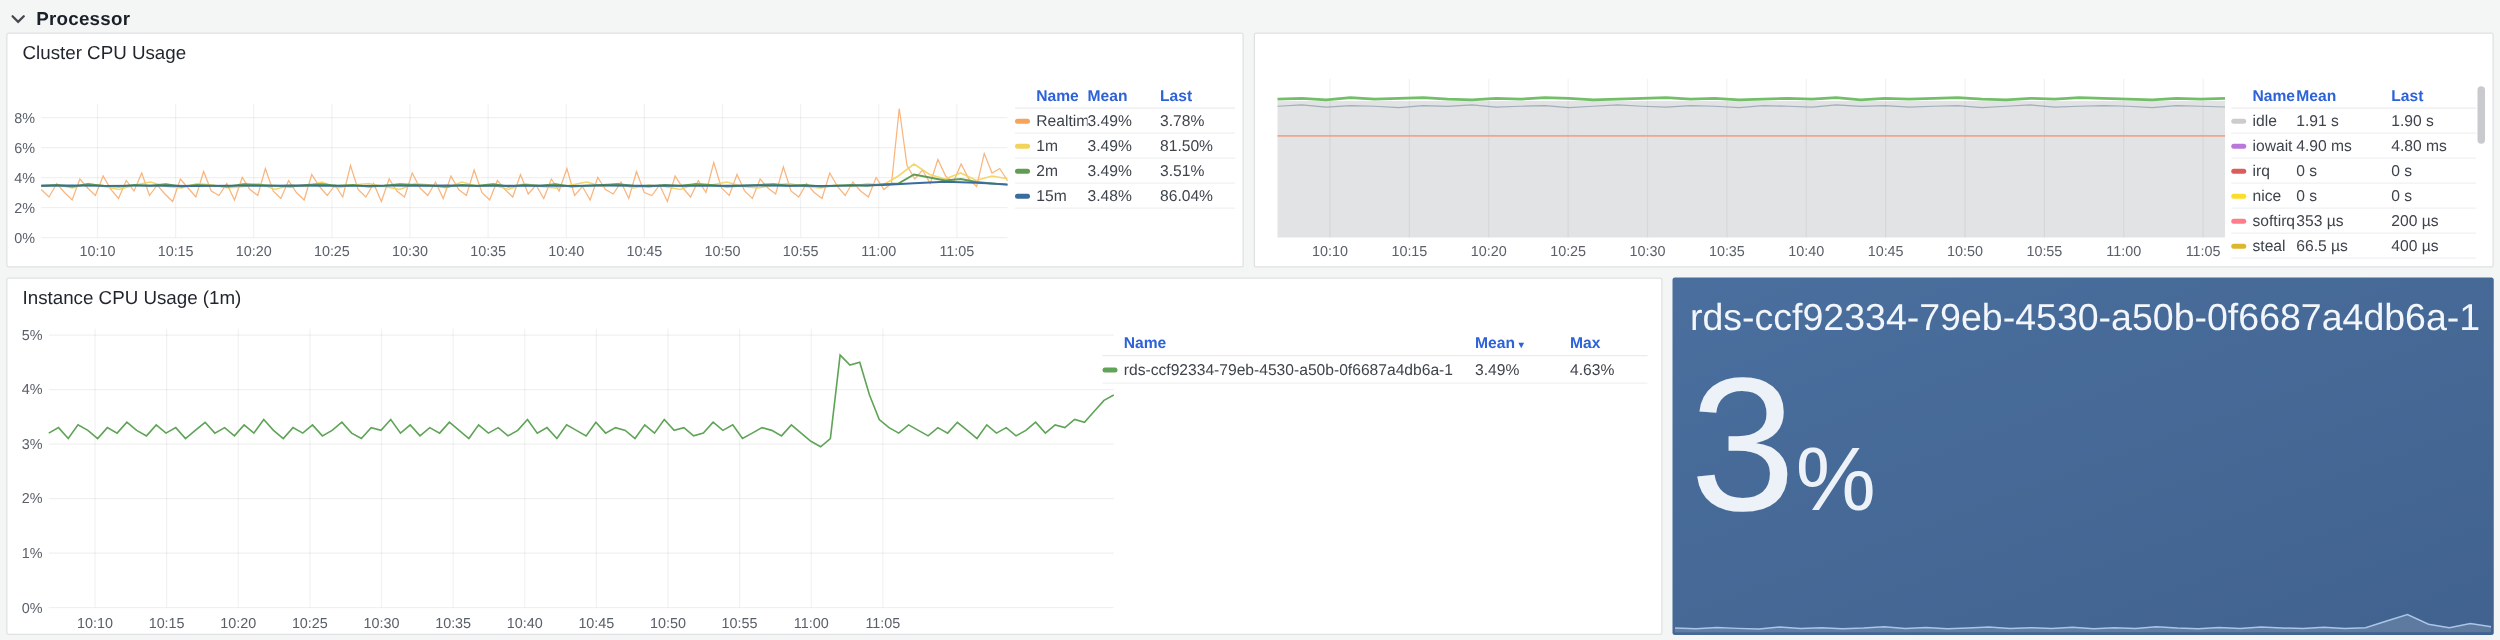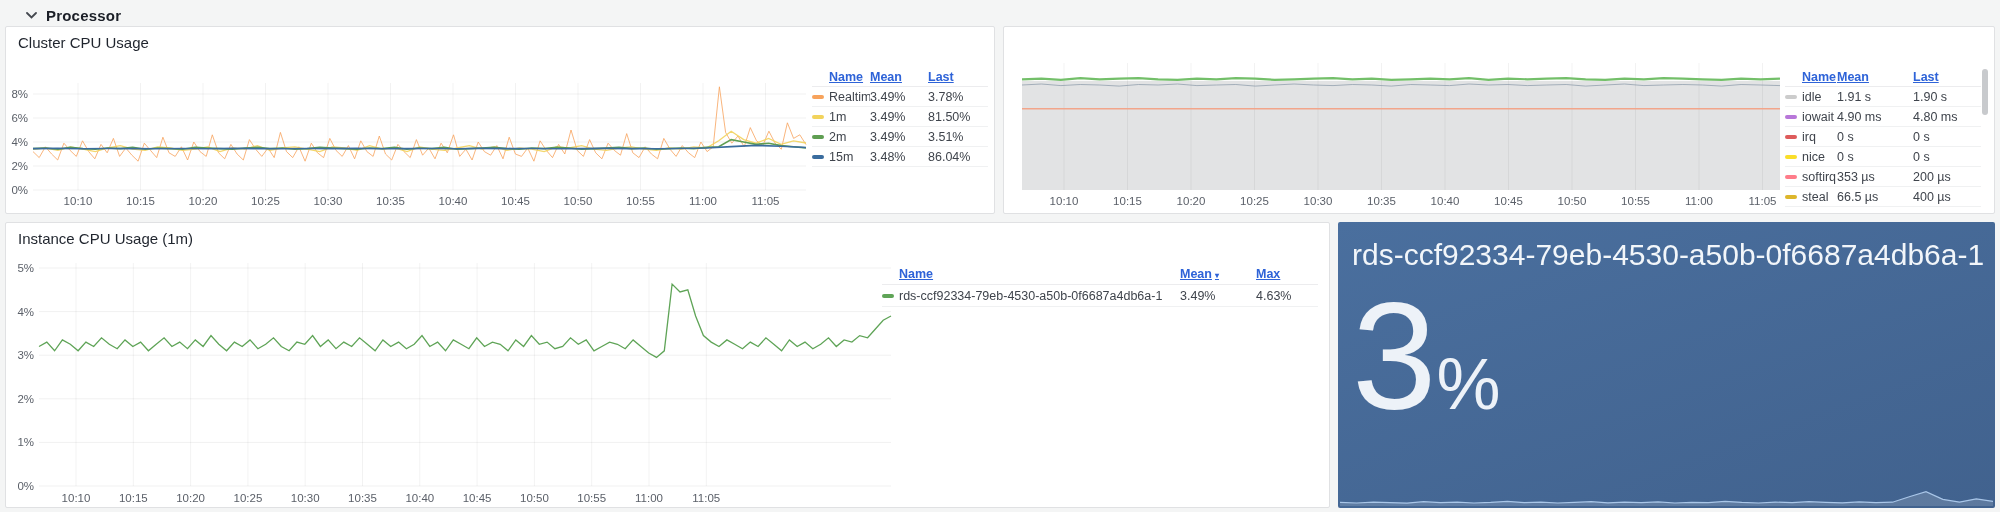--- a/index.html
+++ b/index.html
@@ -1,36 +1,36 @@
 <!DOCTYPE html>
 <html><head>
 <meta charset="utf-8">
 <style>
   html,body{margin:0;padding:0;background:#f4f5f5;}
   #app{position:relative;width:2000px;height:512px;background:#f4f5f5;
        font-family:"Liberation Sans",sans-serif;overflow:hidden;}
-  .rowhead{position:absolute;top:4px;left:26px;height:22px;display:flex;align-items:center;gap:9px;cursor:pointer;}
+  .rowhead{position:absolute;top:4px;left:9px;height:22px;display:flex;align-items:center;gap:9px;cursor:pointer;}
   .rowhead .chev{display:flex;align-items:center;}
   .rowhead .rtitle{font-size:15px;font-weight:700;color:#1b1f27;letter-spacing:.2px;}
   .panel{position:absolute;background:#fff;border:1px solid #e0e1e3;border-radius:2px;box-sizing:border-box;}
   #p1{left:5px;top:26px;width:990px;height:188px;}
   #p2{left:1003px;top:26px;width:992px;height:188px;}
   #p3{left:5px;top:222px;width:1325px;height:286px;}
   #p4{left:1338px;top:222px;width:657px;height:286px;background:linear-gradient(160deg,#4a6f9e 0%,#41628e 100%);border:none;overflow:hidden;}
   .ptitle{position:absolute;top:7px;left:12px;display:flex;align-items:center;gap:8px;
           font-size:15px;font-weight:400;color:#1f242d;cursor:pointer;white-space:nowrap;}
   .chart{position:absolute;left:0;top:0;}
   svg text.axis{font-family:"Liberation Sans",sans-serif;font-size:11.5px;fill:#5a5f68;}
   
   .legend{position:absolute;font-size:12.5px;color:#3f444c;}
   .lrow{display:grid;align-items:center;height:19px;border-bottom:1px solid #f0f1f2;}
   .lg1 .lrow{grid-template-columns:17px 1fr 58px 60px;}
   .lg2 .lrow{grid-template-columns:17px 1fr 76px 68px;}
   .lg3 .lrow{grid-template-columns:17px 1fr 76px 62px;height:21px;}
-  .lhead{font-weight:700;color:#2e63d8;border-bottom:1px solid #ececee;text-decoration:underline;}
+  .lhead{font-weight:700;color:#2e63d8;border-bottom:1px solid #ececee;}
   .lname{overflow:hidden;white-space:nowrap;cursor:pointer;}
   .lval{text-align:left;white-space:nowrap;}
   .sw{width:12px;height:4px;border-radius:2px;display:inline-block;}
   .caret{font-size:8px;margin-left:3px;color:#2e63d8;}
   .sbar{position:absolute;width:6px;height:46px;border-radius:3px;background:#c8cacd;right:6px;top:42px;cursor:pointer;}
   
   .stat-title{position:absolute;top:16px;left:14px;right:8px;font-size:30px;font-weight:500;
               color:#f2f6fa;white-space:nowrap;overflow:hidden;}
   .stat-value{position:absolute;left:14px;top:58px;display:flex;align-items:flex-end;color:#edf2f8;}
   .stat-value .big{font-size:152px;font-weight:500;line-height:1;}

